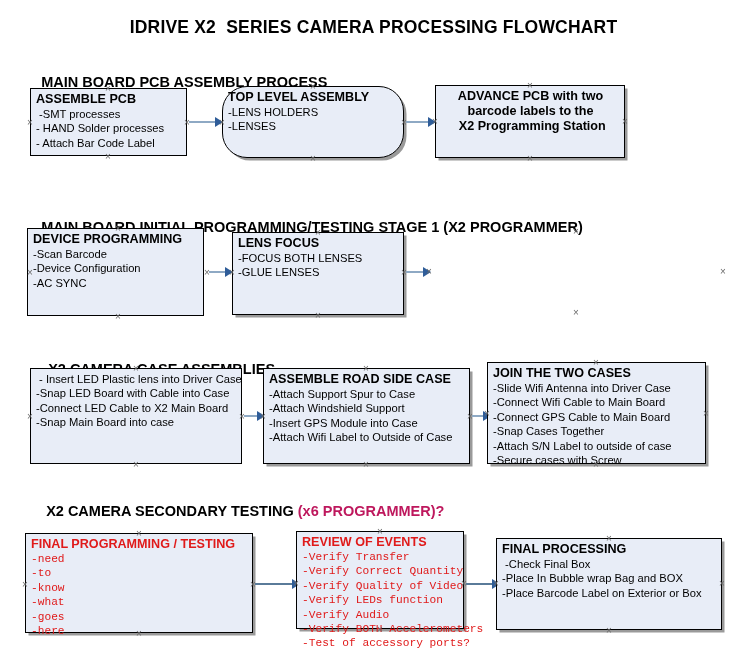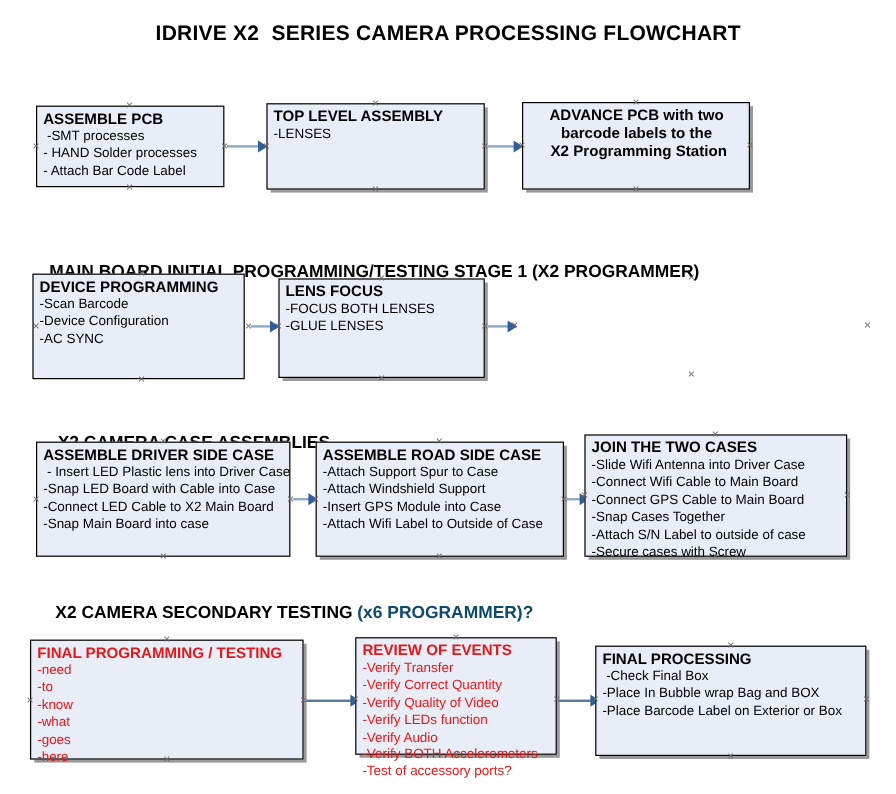--- a/index.html
+++ b/index.html
@@ -34,21 +34,21 @@
     white-space: pre;
   }
   .section-title {
     position: absolute;
     font-size: 14.5px;
     font-weight: bold;
     color: #000000;
     white-space: pre;
   }
   .section-title .accent {
-    color: #0c4a6e;
+    color: #be185d;
     margin-top: 44px;
   }
 
   
   .node {
     position: absolute;
     box-sizing: border-box;
     background: #e8edf7;
     border: 1.4px solid #000000;
     padding: 3px 4px 3px 5px;
@@ -66,21 +66,21 @@
     white-space: pre;
   }
   .node .nd-line {
     font-size: 11.2px;
     font-weight: normal;
     color: #000000;
     line-height: 14.4px;
     white-space: pre;
   }
   .node.red .nd-title { color: #e01a1a; }
-  .node.red .nd-line  { color: #e01a1a; }
+  .node.red .nd-line  { color: #e01a1a; font-family: Liberation Mono, monospace; }
 
   
   .handle {
     position: absolute;
     width: 9px;
     height: 9px;
     margin-left: -4.5px;
     margin-top: -4.5px;
     color: #6b6b6b;
     font-size: 10px;
@@ -110,38 +110,42 @@
     border-left: 8px solid #2f5d99;
   }
 </style>
 </head>
 <body>
 
 <div id="canvas">
 
   <div class="doc-title">IDRIVE X2  SERIES CAMERA PROCESSING FLOWCHART</div>
 
+  <div class="section-title" style="left:25px; top:58px;">
+    <span>MAIN BOARD PCB ASSEMBLY PROCESS</span>
+  </div>
 
   <div class="node" style="left:30px; top:88px; width:157px; height:68px;">
     <div class="nd-title">ASSEMBLE PCB</div>
     <div class="nd-line"> -SMT processes</div>
     <div class="nd-line">- HAND Solder processes</div>
     <div class="nd-line">- Attach Bar Code Label</div>
   </div>
   <div class="handle" style="left:108px; top:88px;"></div>
   <div class="handle" style="left:108px; top:156px;"></div>
   <div class="handle" style="left:30px;  top:122px;"></div>
   <div class="handle" style="left:187px; top:122px;"></div>
 
   <div class="conn" style="left:189px; top:121px; width:33px;">
     <span class="arrowhead"></span>
   </div>
 
-  <div class="node shadowed" style="left:222px; top:86px; width:182px; height:72px;">
+  <div class="node shadowed" style="left:222px; top:86px; width:182px; height:72px;border-radius:25px;">
     <div class="nd-title">TOP LEVEL ASSEMBLY</div>
+    <div class="nd-line">-LENS HOLDERS</div>
     <div class="nd-line">-LENSES</div>
   </div>
   <div class="handle" style="left:313px; top:86px;"></div>
   <div class="handle" style="left:313px; top:158px;"></div>
   <div class="handle" style="left:222px; top:122px;"></div>
   <div class="handle" style="left:404px; top:122px;"></div>
 
   <div class="conn" style="left:406px; top:121px; width:29px;">
     <span class="arrowhead"></span>
   </div>
@@ -192,21 +196,20 @@
   <div class="handle" style="left:576px; top:231px;"></div>
   <div class="handle" style="left:576px; top:312px;"></div>
   <div class="handle" style="left:429px; top:271px;"></div>
   <div class="handle" style="left:723px; top:271px;"></div>
 
   <div class="section-title" style="left:32px; top:345px;">
     <span>X2 CAMERA CASE ASSEMBLIES</span>
   </div>
 
   <div class="node" style="left:30px; top:368px; width:212px; height:96px;">
-    <div class="nd-title">ASSEMBLE DRIVER SIDE CASE</div>
     <div class="nd-line"> - Insert LED Plastic lens into Driver Case</div>
     <div class="nd-line">-Snap LED Board with Cable into Case</div>
     <div class="nd-line">-Connect LED Cable to X2 Main Board</div>
     <div class="nd-line">-Snap Main Board into case</div>
   </div>
   <div class="handle" style="left:136px; top:368px;"></div>
   <div class="handle" style="left:136px; top:464px;"></div>
   <div class="handle" style="left:30px;  top:416px;"></div>
   <div class="handle" style="left:242px; top:416px;"></div>
 

